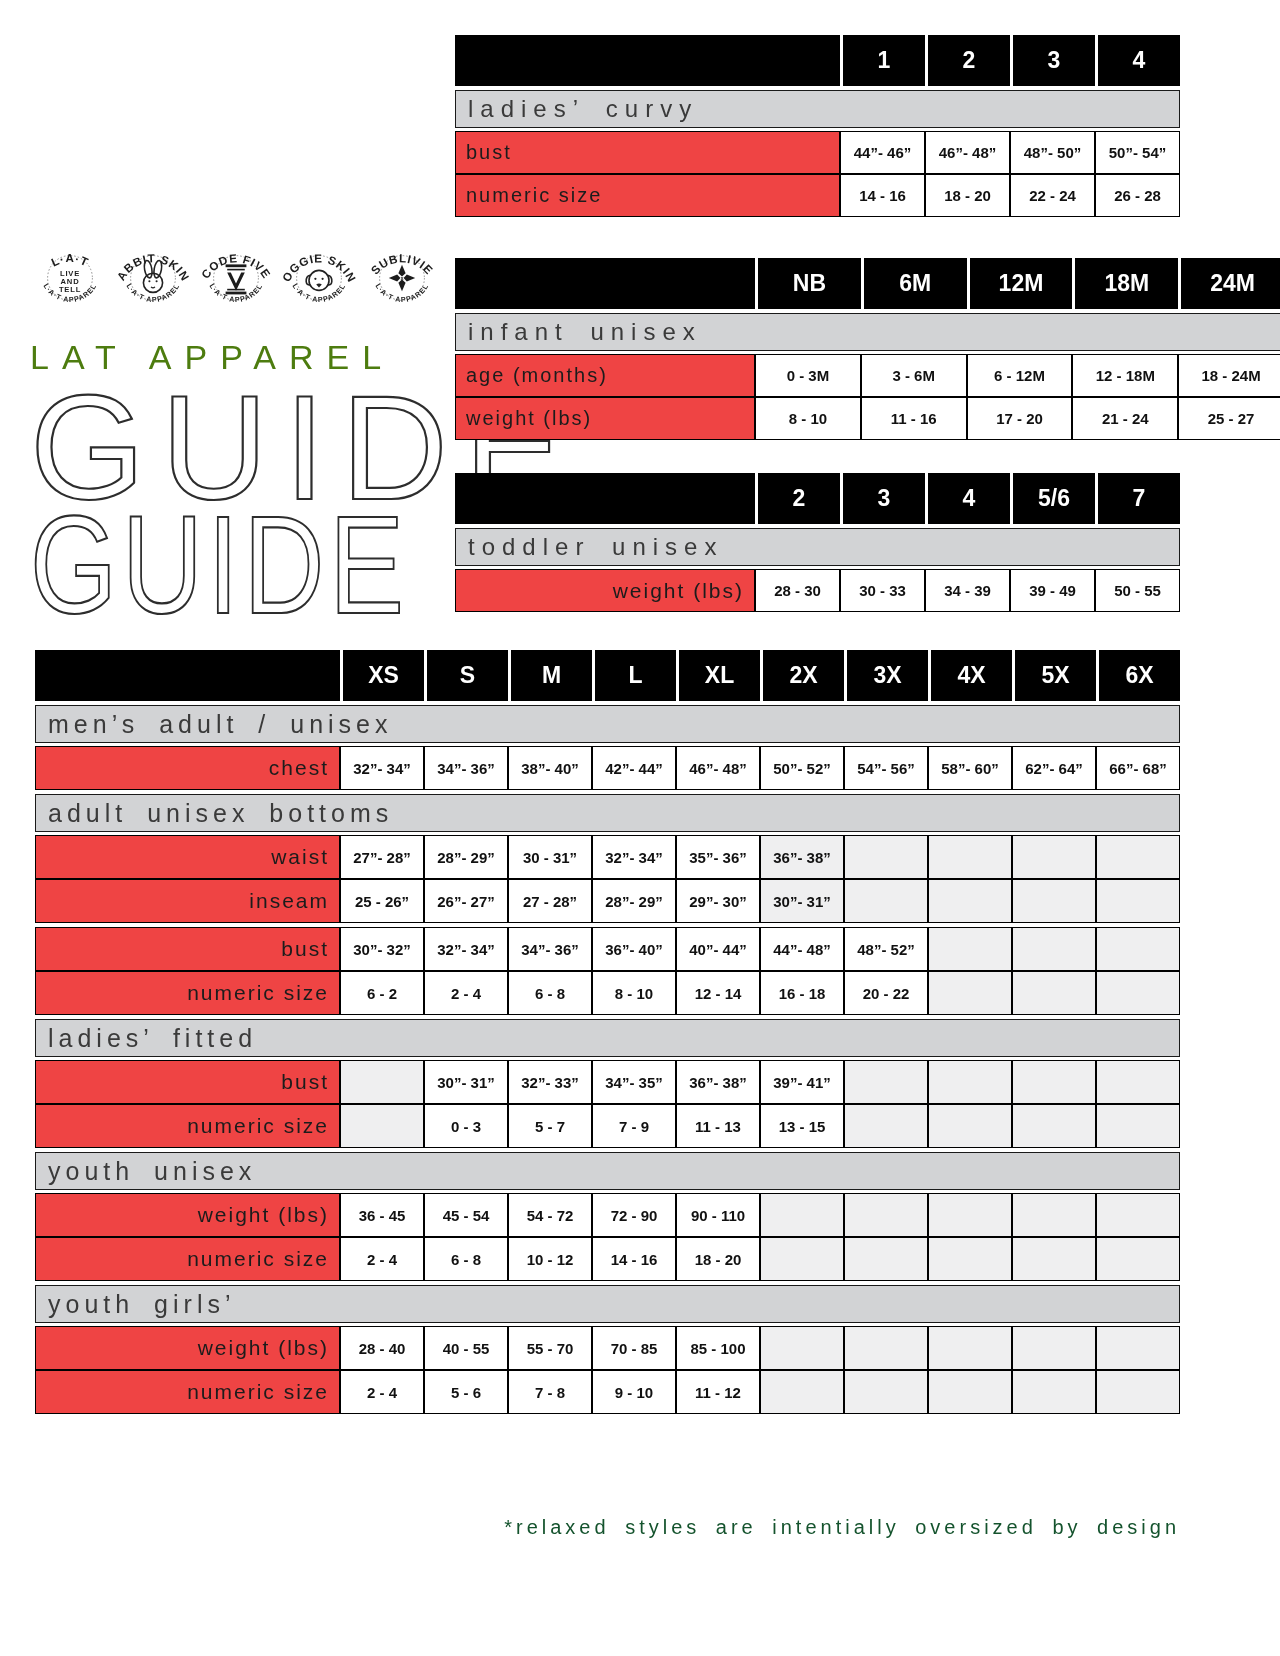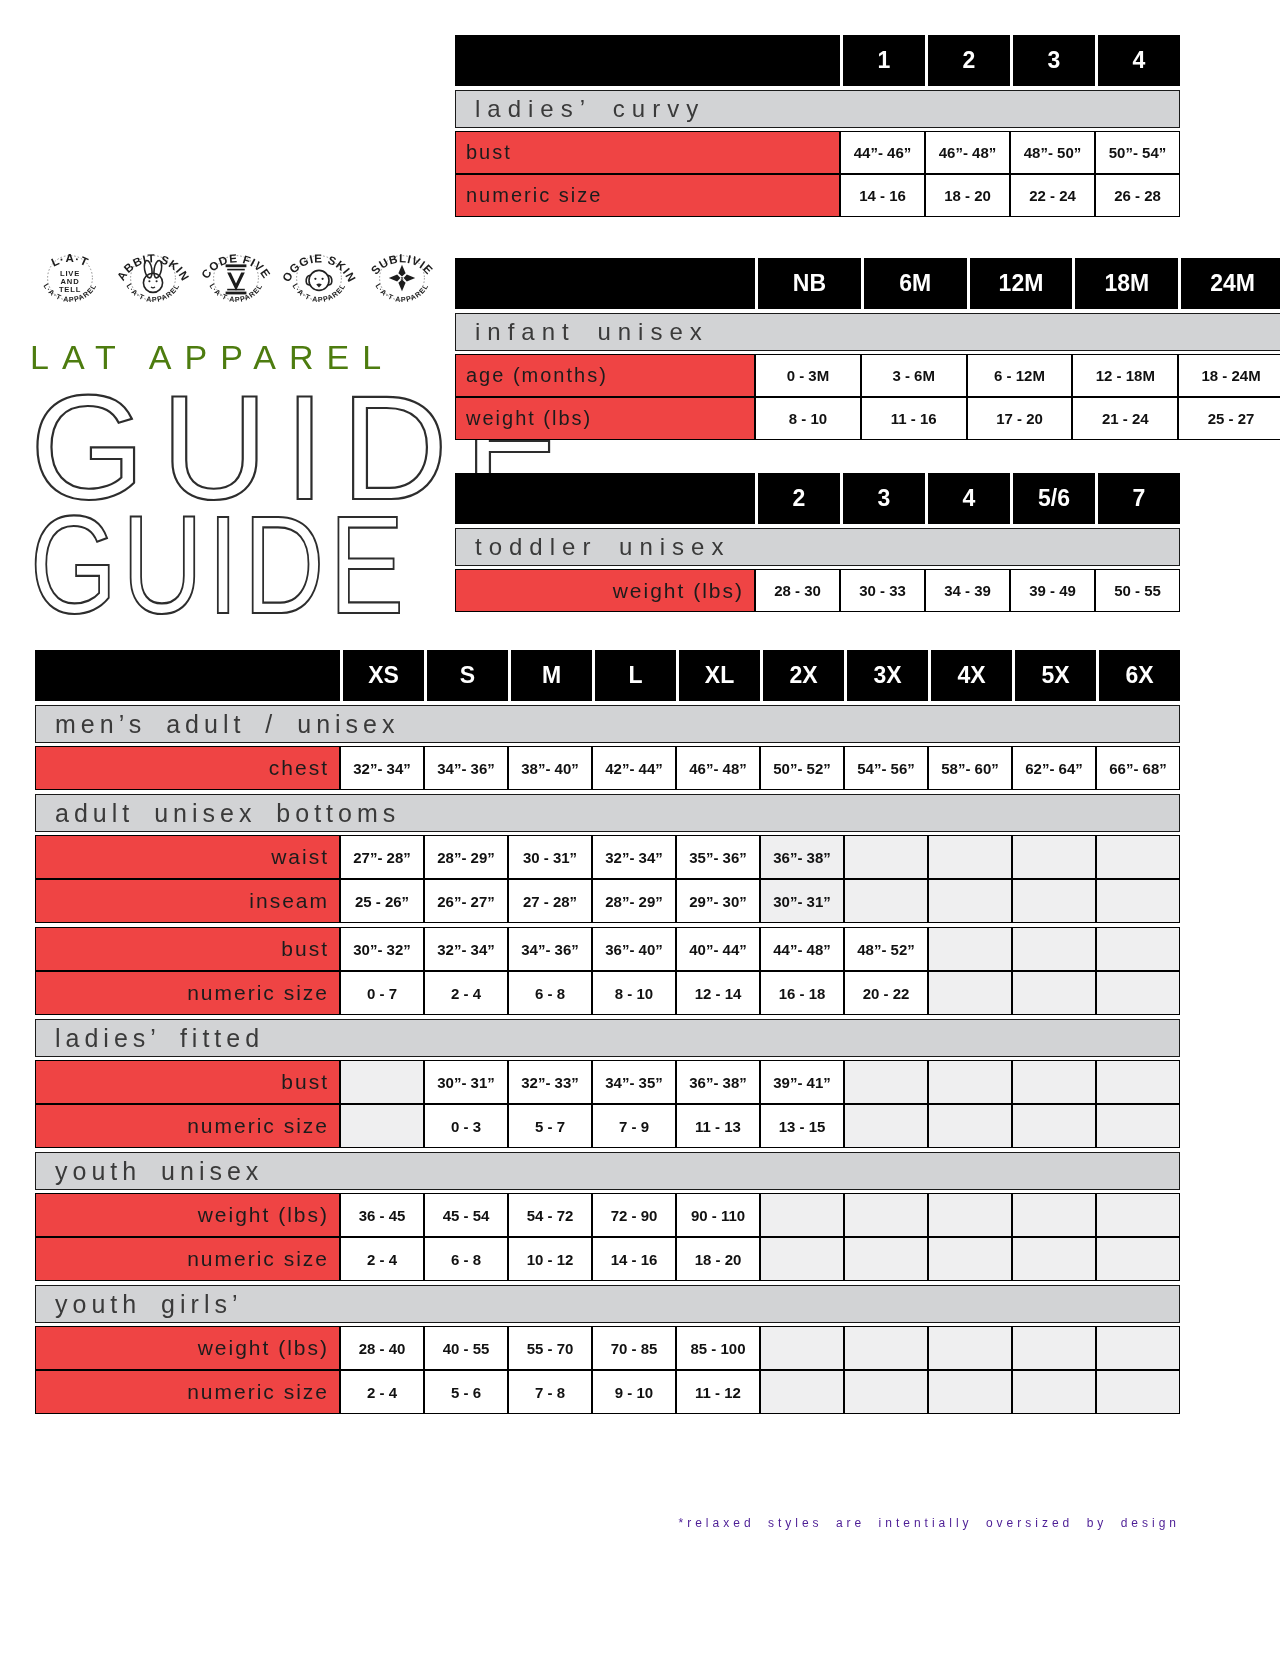--- a/index.html
+++ b/index.html
@@ -9,21 +9,21 @@
 
   
   .sizetable { position:absolute; }
   .thead { display:flex; height:51px; }
   .hspacer { flex:0 0 var(--labelw); background:#000; }
   .hcell { flex:1 1 0; background:#000; color:#fff; font-weight:bold; font-size:23px;
            display:flex; align-items:center; justify-content:center; border-left:3px solid #fff; }
   .thead + .tsection { margin-top:4px; }
   .tsection + .tsection { margin-top:4px; }
   .band { height:38px; background:#d2d3d5; border:1px solid #1a1a1a;
-          display:flex; align-items:center; padding-left:19px;
+          display:flex; align-items:center; padding-left:12px;
           font-size:24px; letter-spacing:7px; word-spacing:8px; color:#3a3a3a; margin-bottom:3px; }
   .t-main .band { font-size:25px; letter-spacing:5px; }
   .trow { display:flex; height:44px; }
   .t-curvy .trow, .t-infant .trow, .t-toddler .trow { height:43px; }
   .lcell { flex:0 0 var(--labelw); border:1px solid #000; background:#ef4444;
            display:flex; align-items:center; padding:0 10px;
            font-size:20px; letter-spacing:2px; color:#1c1c1c; }
   .dcell { flex:1 1 0; border:1px solid #000; background:#fff;
            display:flex; align-items:center; justify-content:center;
            font-size:15px; font-weight:bold; color:#111; white-space:nowrap; }
@@ -40,22 +40,22 @@
   .logos svg { width:80px; height:80px; }
   .arc-top { font-size:14.5px; font-weight:bold; letter-spacing:1px; fill:#1c1c1c; }
   .arc-bot { font-size:9px; font-weight:bold; letter-spacing:1.1px; fill:#1c1c1c; }
   .ctr { font-size:9.5px; font-weight:bold; text-anchor:middle; fill:#1c1c1c; letter-spacing:1px; }
   .brand-title { margin-top:20px; font-size:34px; letter-spacing:13px; color:#4d7c0f; white-space:nowrap; }
   .big-word { color:#2d2d2d; line-height:0.82; white-space:nowrap;
               -webkit-text-fill-color:transparent; -webkit-text-stroke:2.2px #2d2d2d; }
   .word-size  { margin-top:10px; font-size:148px; letter-spacing:16px; }
   .word-guide { font-size:140px; letter-spacing:6px; transform:scaleX(0.8); transform-origin:left top; }
 
-  .footnote { position:absolute; top:1516px; right:100px; font-size:12px;
-              letter-spacing:4px; word-spacing:6px; color:#4c1d95; white-space:nowrap; }
+  .footnote { position:absolute; top:1516px; right:100px; font-size:20px;
+              letter-spacing:4px; word-spacing:6px; color:#14532d; white-space:nowrap; }
 </style>
 </head>
 <body>
 
 <div class="page">
 
   <div class="brand">
     <div class="logos">
 
       <svg viewBox="0 0 100 100">
@@ -293,21 +293,21 @@
           <div class="dcell">36”- 40”</div>
           <div class="dcell">40”- 44”</div>
           <div class="dcell">44”- 48”</div>
           <div class="dcell">48”- 52”</div>
           <div class="dcell shaded"></div>
           <div class="dcell shaded"></div>
           <div class="dcell shaded"></div>
         </div>
         <div class="trow">
           <div class="lcell">numeric size</div>
-          <div class="dcell">0 - 7</div>
+          <div class="dcell">6 - 2</div>
           <div class="dcell">2 - 4</div>
           <div class="dcell">6 - 8</div>
           <div class="dcell">8 - 10</div>
           <div class="dcell">12 - 14</div>
           <div class="dcell">16 - 18</div>
           <div class="dcell">20 - 22</div>
           <div class="dcell shaded"></div>
           <div class="dcell shaded"></div>
           <div class="dcell shaded"></div>
         </div>

